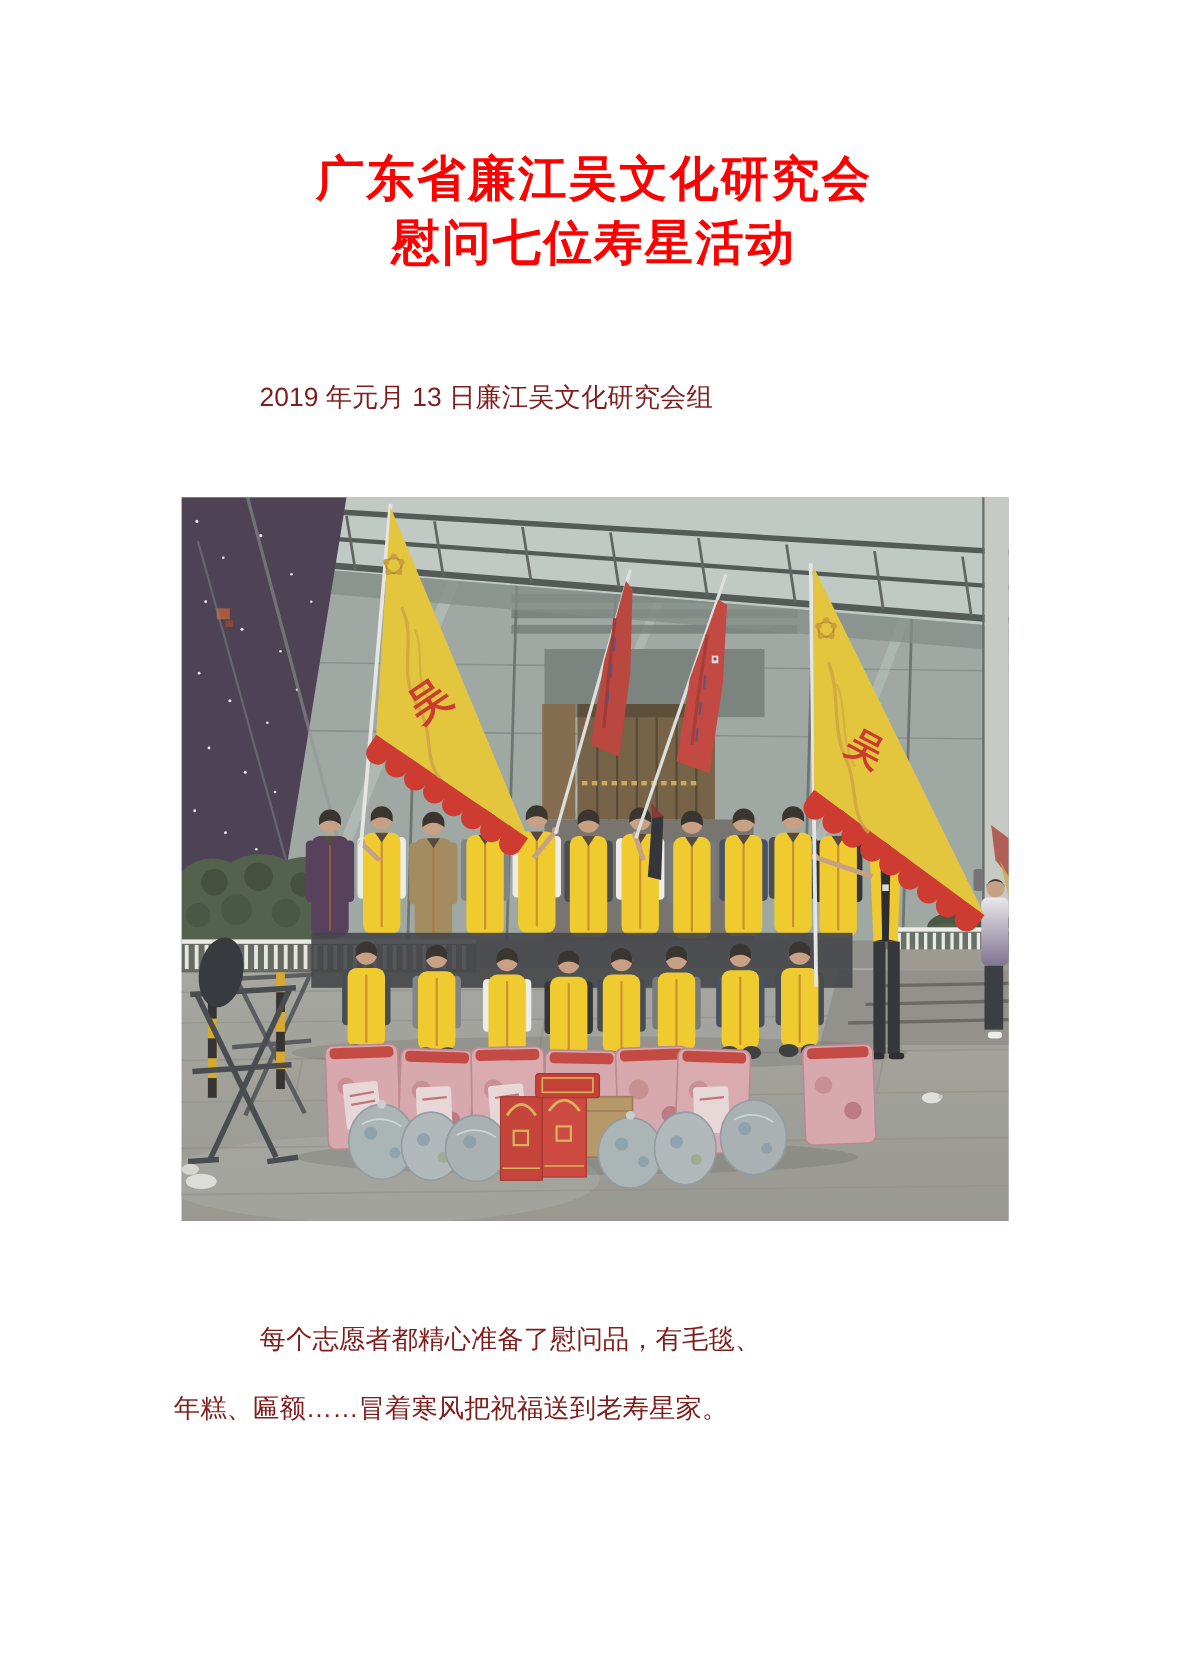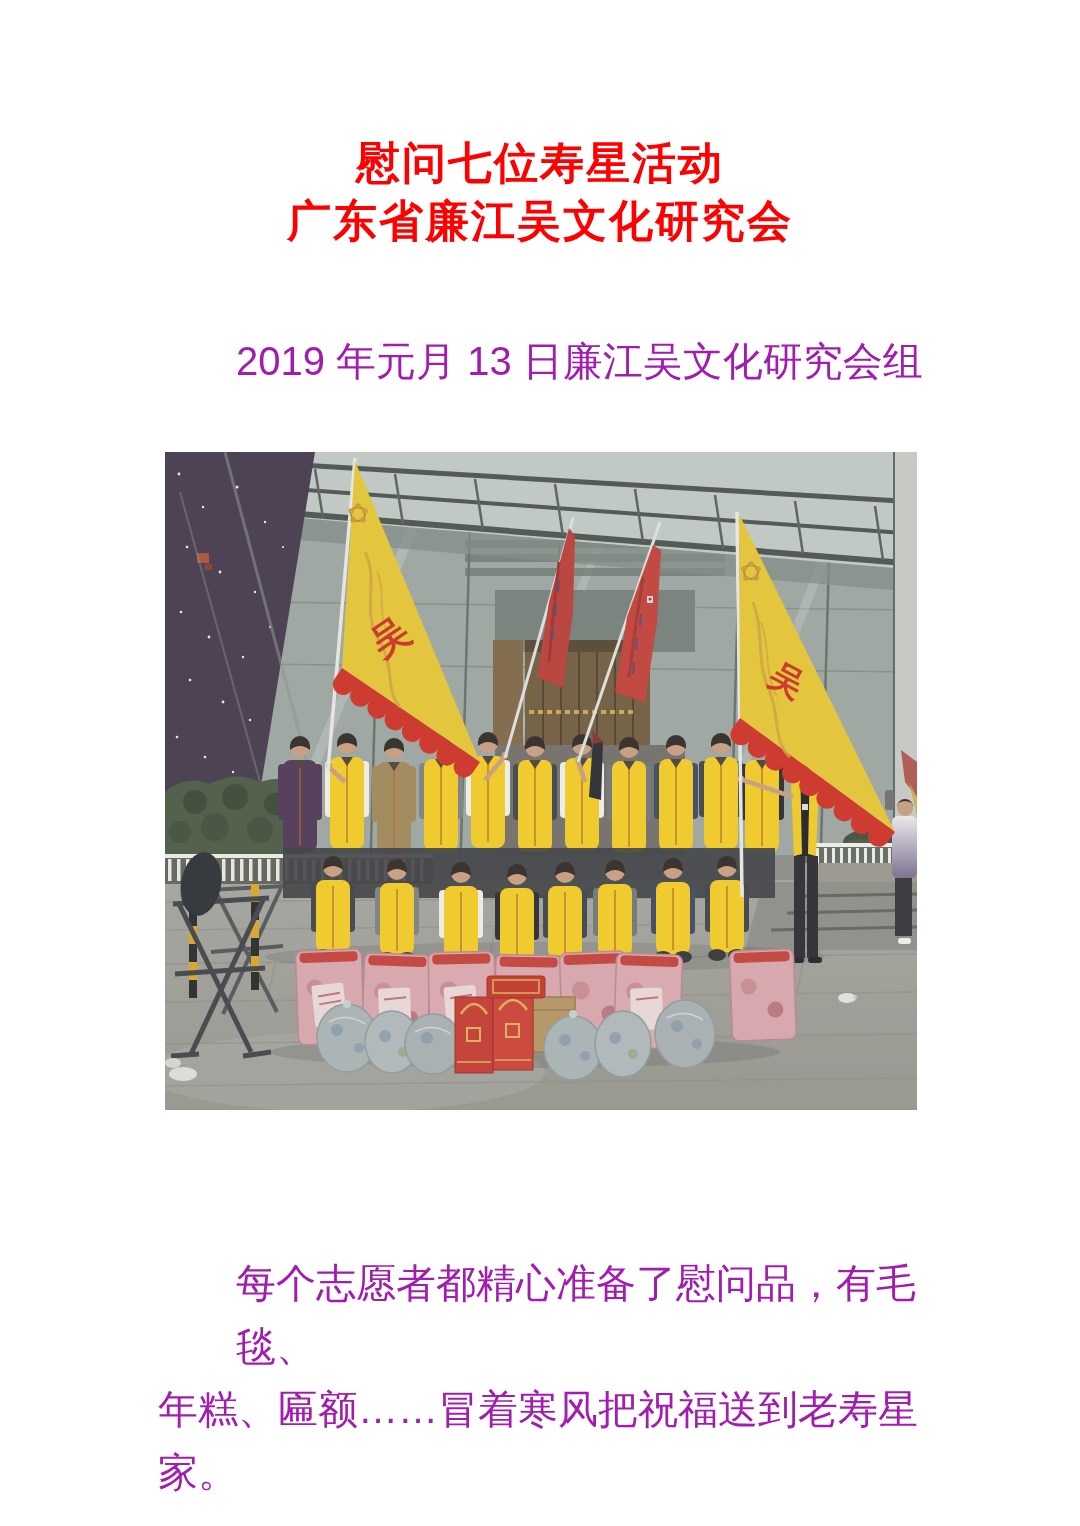--- a/index.html
+++ b/index.html
@@ -1,34 +1,34 @@
 <!DOCTYPE html>
 <html><head>
 <meta charset="utf-8">
 <style>
   html,body{margin:0;padding:0;background:#ffffff;}
   .page{position:relative;width:1080px;height:1526px;background:#ffffff;overflow:hidden;
         font-family:"Liberation Sans","DejaVu Sans",sans-serif;}
   .doc-title{position:absolute;top:134px;left:159px;width:762px;text-align:center;
              color:#ff0000;font-weight:bold;font-size:44px;line-height:58px;letter-spacing:2px;}
-  .para{position:absolute;left:158px;width:772px;color:#a21caf;font-size:40px;line-height:63px;}
+  .para{position:absolute;left:158px;width:772px;color:#7f1d1d;font-size:24px;line-height:63px;}
   .para .indent{padding-left:78px;}
   .para1{top:330px;}
-  .para2{top:1252px;}
+  .para2{top:1186px;}
   .photo-wrap{position:absolute;top:452px;left:165px;width:752px;height:658px;}
   .photo-wrap svg{display:block;}
 </style>
 </head>
 <body>
 
 <div class="page">
 
   <div class="doc-title">
+    <div>广东省廉江吴文化研究会</div>
     <div>慰问七位寿星活动</div>
-    <div>广东省廉江吴文化研究会</div>
   </div>
 
   <div class="para para1">
     <div class="indent">2019 年元月 13 日廉江吴文化研究会组</div>
   </div>
 
   <div class="photo-wrap">
     <svg viewBox="0 0 752 658" width="752" height="658" xmlns="http://www.w3.org/2000/svg">
       <defs>
         <linearGradient id="groundG" x1="0" y1="0" x2="0" y2="1">

